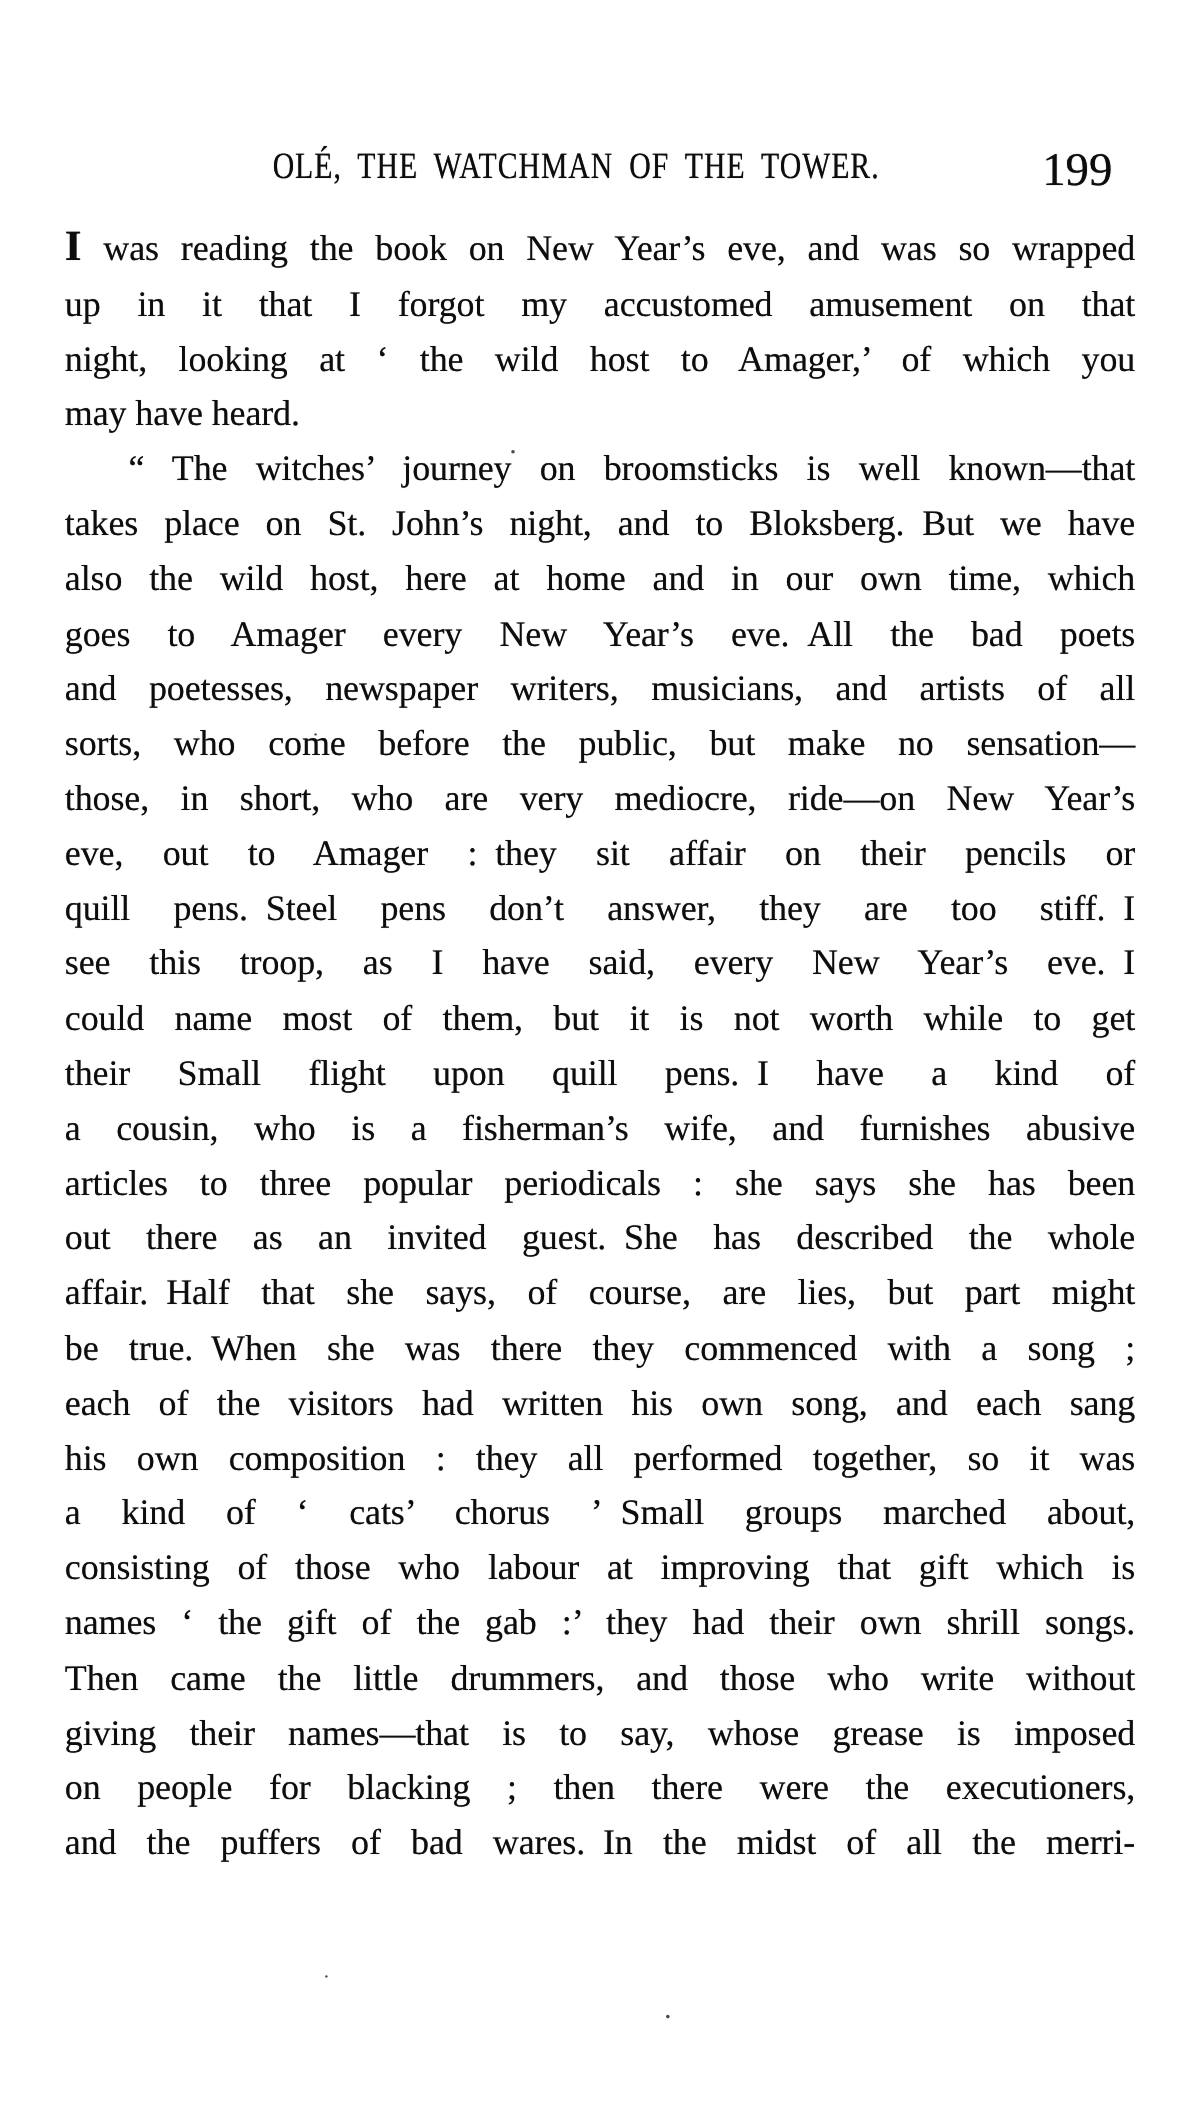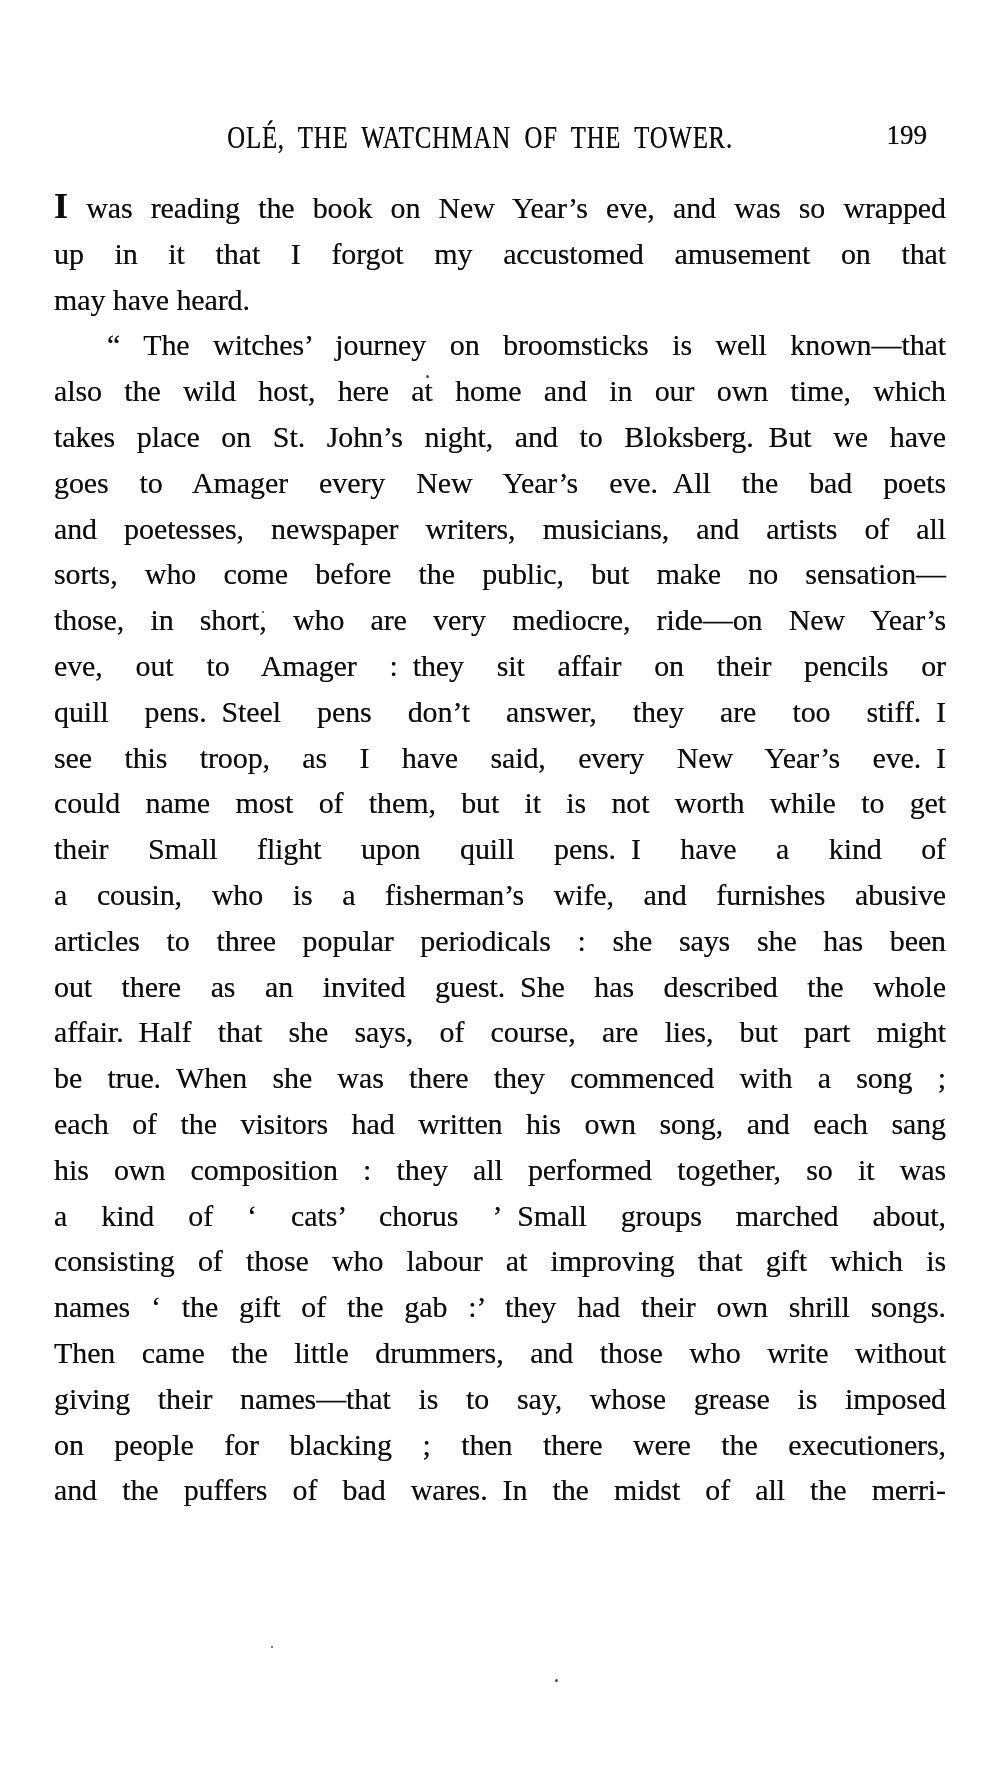--- a/index.html
+++ b/index.html
@@ -40,21 +40,21 @@
     word-spacing: 8px;
     transform: scaleX(0.80);
     transform-origin: center;
     white-space: nowrap;
     text-shadow: 0 0 0.7px rgba(0,0,0,0.75);
   }
   .page-number {
     position: absolute;
     right: 73px;
     top: 0;
-    font-size: 27px;
+    font-size: 39px;
     line-height: 1;
     text-shadow: 0 0 0.7px rgba(0,0,0,0.8);
   }
 
   
   .text-block {
     position: absolute;
     left: 54px;
     top: 185px;
     width: 892px;
@@ -101,24 +101,25 @@
   <div class="running-header">
     <div class="header-title-wrap">
       <span class="header-title">OLÉ, THE WATCHMAN OF THE TOWER.</span>
     </div>
     <span class="page-number">199</span>
   </div>
 
   <div class="text-block">
       <div class="line"><span class="lead">I</span> was reading the book on New Year’s eve, and was so wrapped</div>
       <div class="line">up in it that I forgot my accustomed amusement on that</div>
+      <div class="line">night, looking at ‘ the wild host to Amager,’ of which you</div>
       <div class="line end">may have heard.</div>
       <div class="line indent">“ The witches’ journey on broomsticks is well known—that</div>
+      <div class="line">takes place on St. John’s night, and to Bloksberg. But we have</div>
       <div class="line">also the wild host, here at home and in our own time, which</div>
-      <div class="line">takes place on St. John’s night, and to Bloksberg. But we have</div>
       <div class="line">goes to Amager every New Year’s eve. All the bad poets</div>
       <div class="line">and poetesses, newspaper writers, musicians, and artists of all</div>
       <div class="line">sorts, who come before the public, but make no sensation—</div>
       <div class="line">those, in short, who are very mediocre, ride—on New Year’s</div>
       <div class="line">eve, out to Amager : they sit affair on their pencils or</div>
       <div class="line">quill pens. Steel pens don’t answer, they are too stiff. I</div>
       <div class="line">see this troop, as I have said, every New Year’s eve. I</div>
       <div class="line">could name most of them, but it is not worth while to get</div>
       <div class="line">their Small flight upon quill pens. I have a kind of</div>
       <div class="line">a cousin, who is a fisherman’s wife, and furnishes abusive</div>

